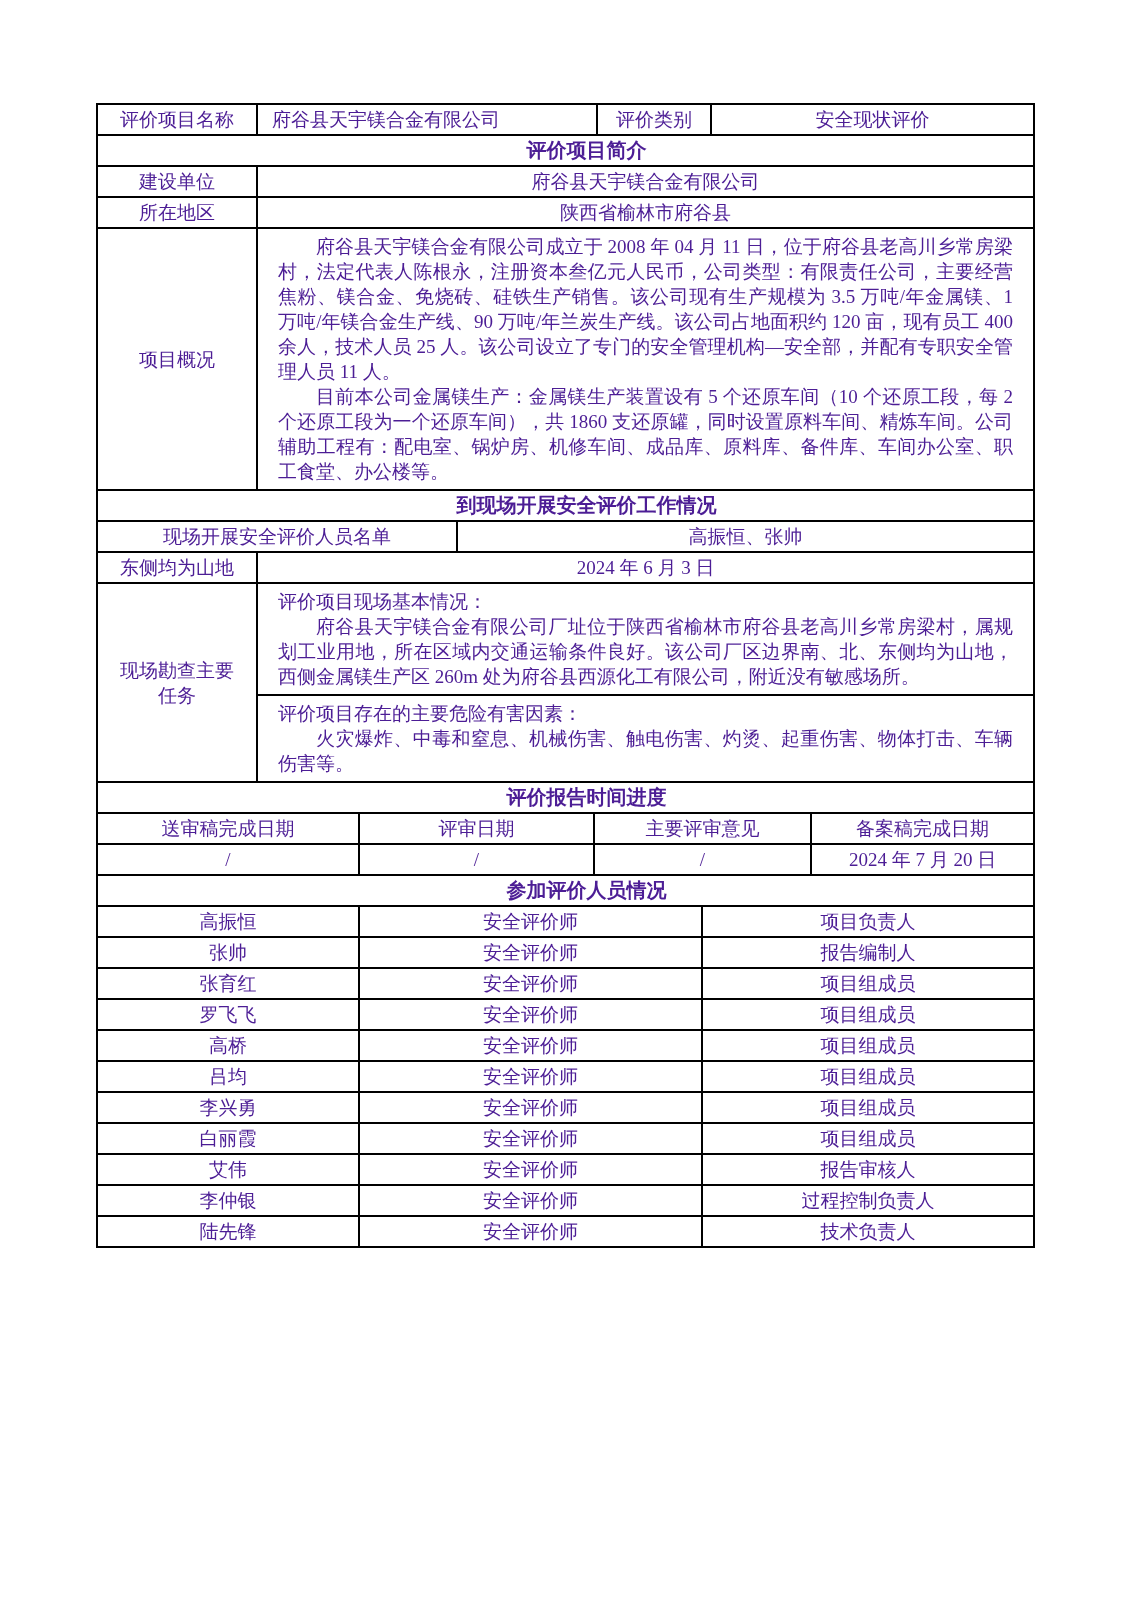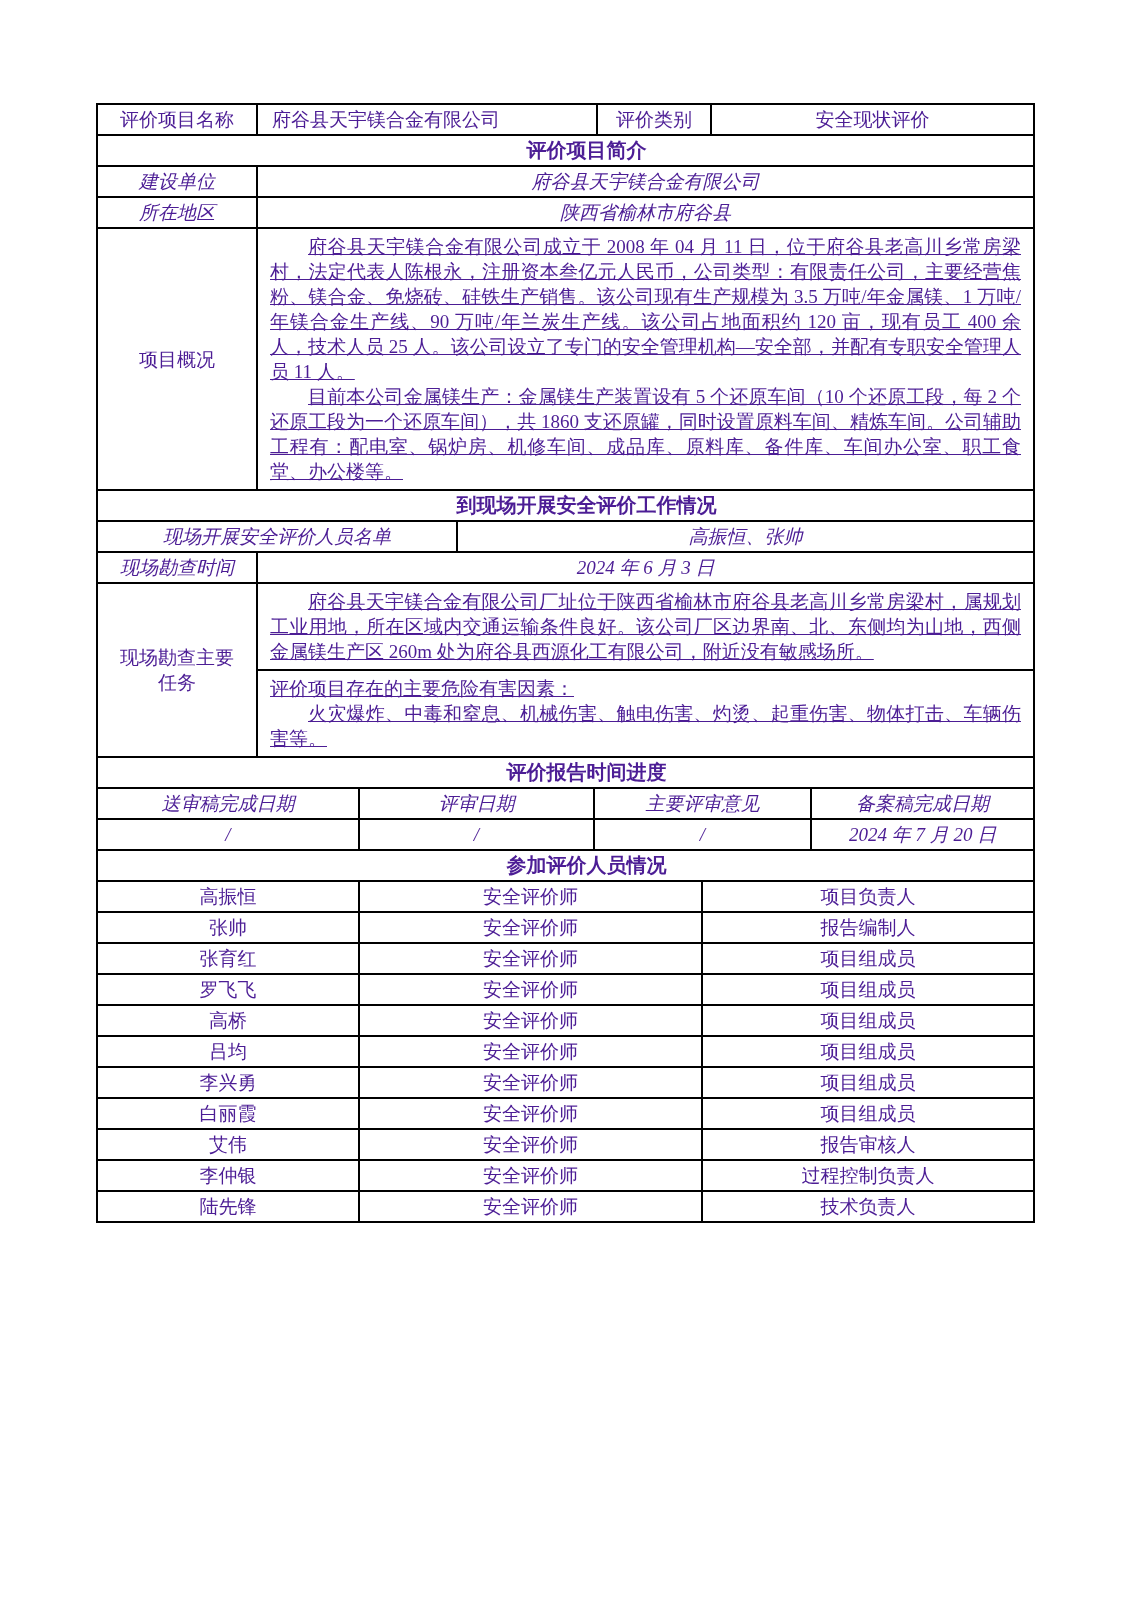--- a/index.html
+++ b/index.html
@@ -26,33 +26,32 @@
     border-right:2px solid #000;
     display:flex; align-items:center; justify-content:center;
     text-align:center;
     padding:2px 6px;
     line-height:25px;
   }
   .td:last-child, .td.last { border-right:none; }
   .cellblock {
     display:block;
     text-align:justify;
-    padding:5px 12px;
+    padding:5px 20px;
     line-height:25px;
-    text-decoration:underline;
   }
   .para { text-indent:2em; }
   .section-hdr {
     font-weight:bold;
     font-size:20px;
     justify-content:center;
     min-height:29px;
   }
   .r29 { min-height:29px; }
-  .r27 { min-height:27px;font-style:italic; }
+  .r27 { min-height:27px; }
   .left-align { justify-content:flex-start; text-align:left; padding-left:14px; }
   .narrow { display:inline-block; max-width:120px; text-align:center; }
   .stack { display:flex; flex-direction:column; }
   .subcell { border-bottom:2px solid #000; flex:0 0 auto; }
   .subcell.last { border-bottom:none; flex:1 0 auto; }
   
   .w160 { flex:0 0 160px; } .w340 { flex:0 0 340px; } .w114 { flex:0 0 114px; }
   .w321 { flex:0 0 321px; } .w775 { flex:0 0 775px; } .w360 { flex:0 0 360px; }
   .w575 { flex:0 0 575px; } .w262 { flex:0 0 262px; } .w235 { flex:0 0 235px; }
   .w217 { flex:0 0 217px;text-align:right; } .w221 { flex:0 0 221px; } .w343 { flex:0 0 343px; }
@@ -96,30 +95,31 @@
     <div class="tr">
       <div class="td wfull section-hdr last">到现场开展安全评价工作情况</div>
     </div>
 
     <div class="tr r27">
       <div class="td w360">现场开展安全评价人员名单</div>
       <div class="td w575 last">高振恒、张帅</div>
     </div>
 
     <div class="tr r27">
-      <div class="td w160">现场勘查时间</div>
+      <div class="td w160">东侧均为山地</div>
       <div class="td w775 last">2024 年 6 月 3 日</div>
     </div>
 
     <div class="tr">
       <div class="td w160">
         <span class="narrow">现场勘查主要任务</span>
       </div>
       <div class="stack w775">
         <div class="subcell cellblock">
+          <p>评价项目现场基本情况：</p>
           <p class="para">府谷县天宇镁合金有限公司厂址位于陕西省榆林市府谷县老高川乡常房梁村，属规划工业用地，所在区域内交通运输条件良好。该公司厂区边界南、北、东侧均为山地，西侧金属镁生产区 260m 处为府谷县西源化工有限公司，附近没有敏感场所。</p>
         </div>
         <div class="subcell last cellblock">
           <p>评价项目存在的主要危险有害因素：</p>
           <p class="para">火灾爆炸、中毒和窒息、机械伤害、触电伤害、灼烫、起重伤害、物体打击、车辆伤害等。</p>
         </div>
       </div>
     </div>
 
     <div class="tr">

